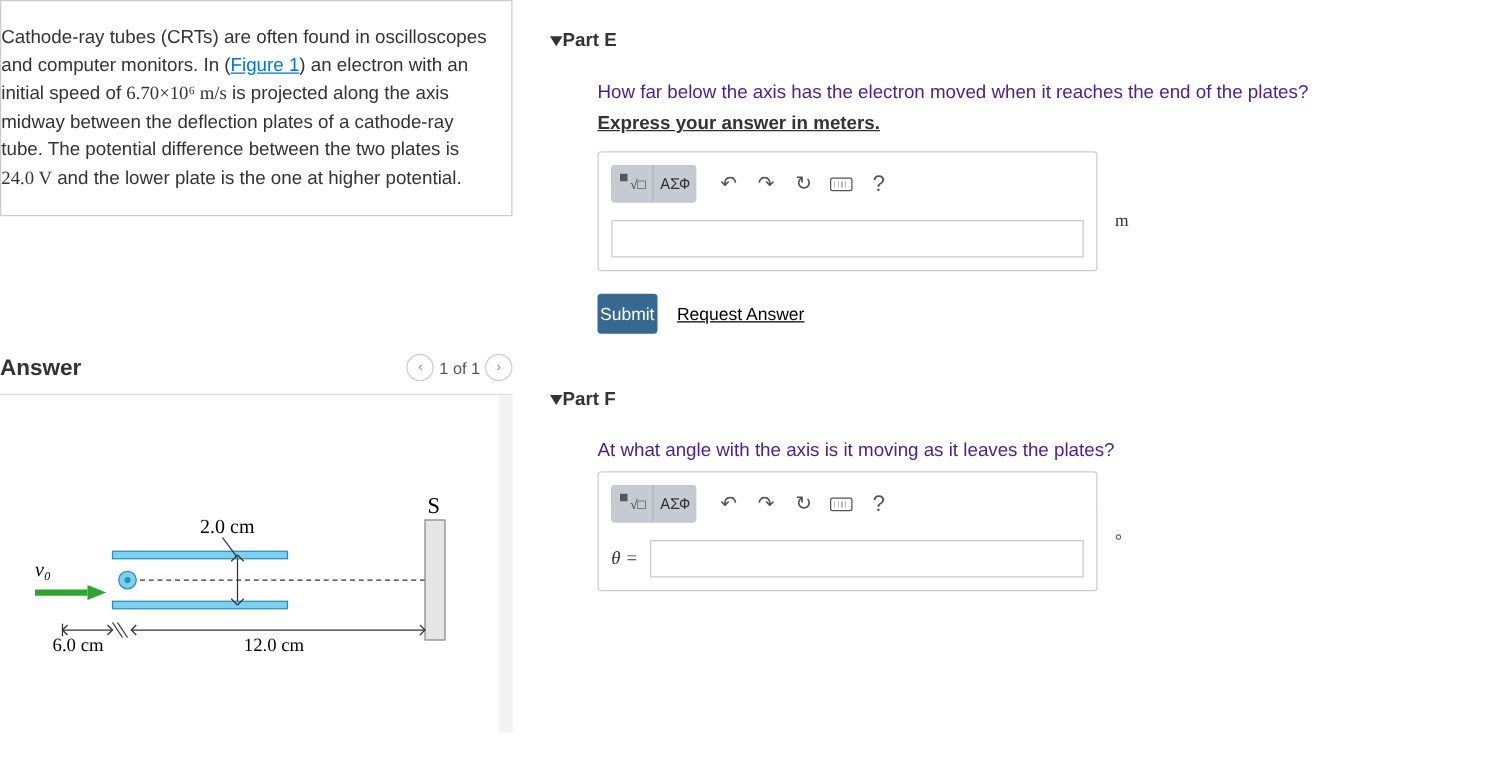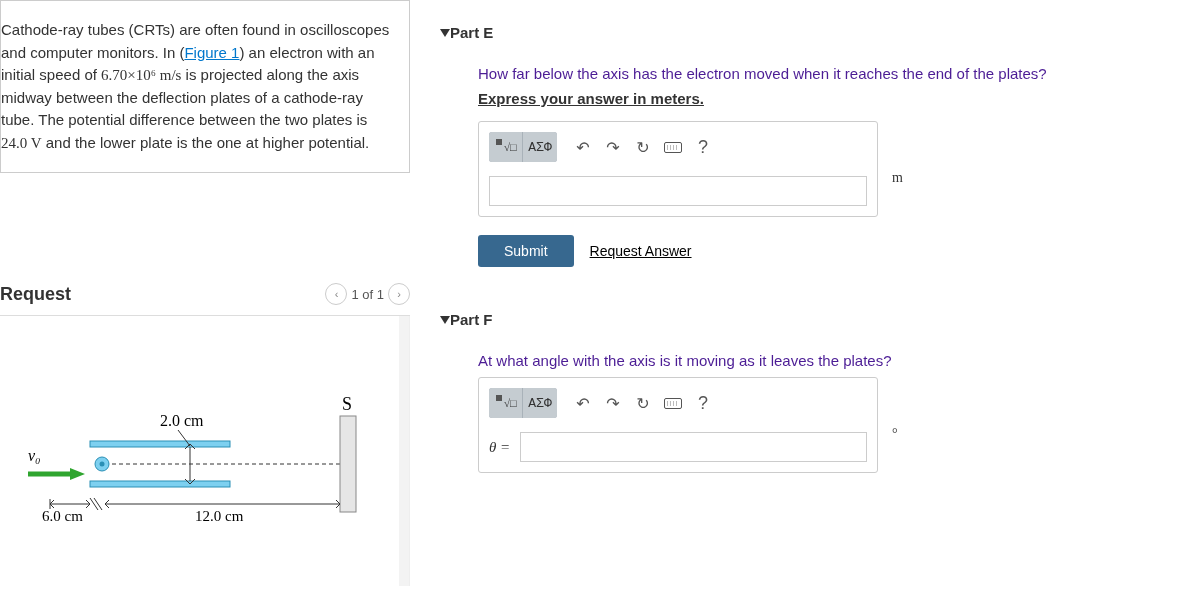--- a/index.html
+++ b/index.html
@@ -205,21 +205,21 @@
   .submit-row {
     display: flex;
     align-items: center;
     gap: 16px;
     margin-bottom: 10px;
   }
   .submit-btn {
     background: #37688f;
     color: #fff;
     border: none;
-    padding: 8px 26px;
+    padding: 8px 2px;
     font-size: 14px;
     border-radius: 3px;
     cursor: pointer;
   }
   .request-link {
     color: #000000;
     text-decoration: underline;
     font-size: 14px;
     cursor: pointer;
   }
@@ -250,21 +250,21 @@
 
 <div class="container">
 
   <div class="left-column">
     <div class="problem-box">
       <span>Cathode-ray tubes (CRTs) are often found in oscilloscopes and computer monitors. In (</span><a href="#">Figure 1</a><span>) an electron with an initial speed of </span><span class="math">6.70×10⁶ m/s</span><span> is projected along the axis midway between the deflection plates of a cathode-ray tube. The potential difference between the two plates is </span><span class="math">24.0 V</span><span> and the lower plate is the one at higher potential.</span>
     </div>
 
     <div class="figure-section">
       <div class="figure-header">
-        <div class="figure-title">Request</div>
+        <div class="figure-title">Answer</div>
         <div class="figure-nav">
           <div class="nav-btn">‹</div>
           <span>1 of 1</span>
           <div class="nav-btn">›</div>
         </div>
       </div>
       <div class="figure-body">
         <div class="figure-scroll"></div>
         <div class="figure-svg">
           <svg width="370" height="160" viewBox="0 0 370 160">

